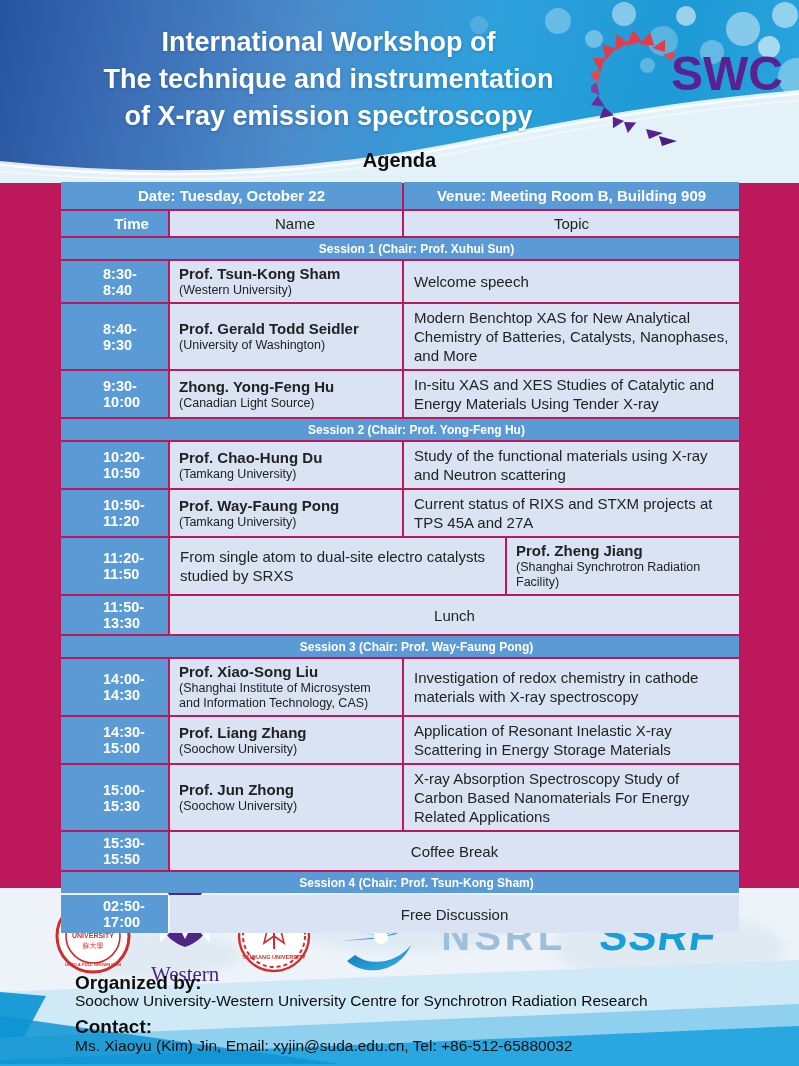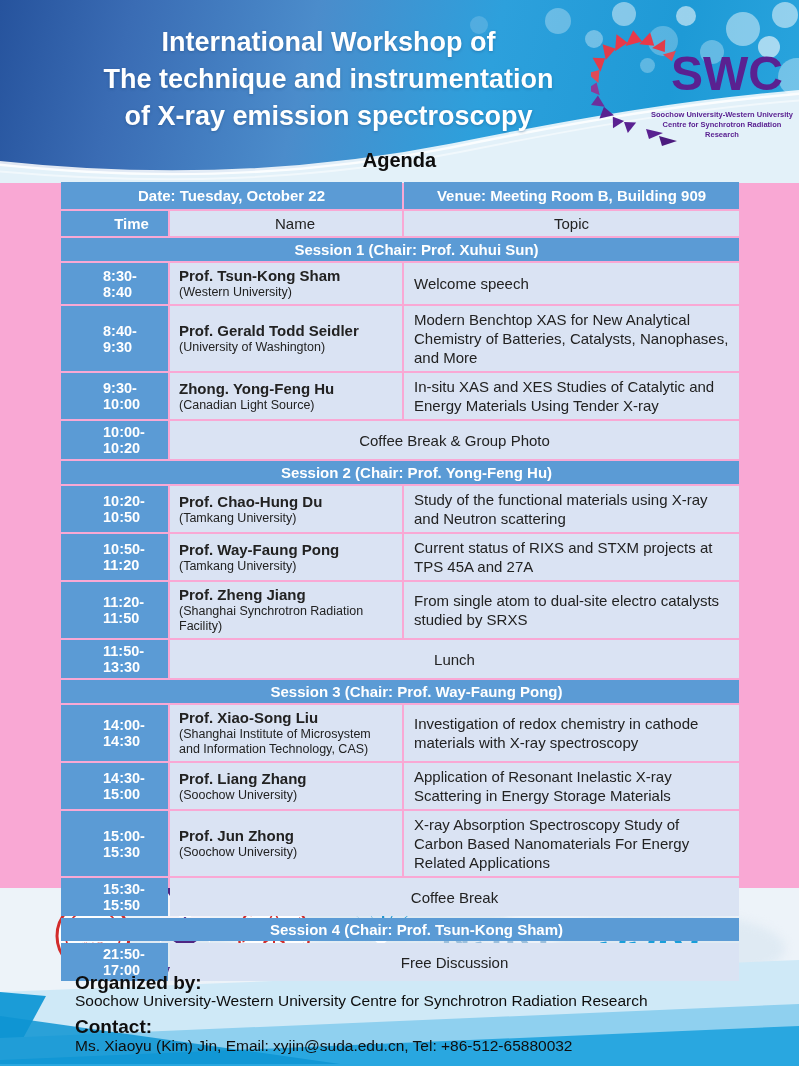--- a/index.html
+++ b/index.html
@@ -1,18 +1,18 @@
 <!DOCTYPE html>
 <html style="--header-blue: #5b9bd5; --cell-light: #dae3f3;"><head>
 <meta charset="utf-8">
 <style>
   html,body{margin:0;padding:0;background:#cfd8e0;}
   .poster{
     position:relative;width:799px;height:1066px;margin:0 auto;overflow:hidden;
-    background:#f9a8d4;font-family:"Liberation Sans",sans-serif;
+    background:#be185d;font-family:"Liberation Sans",sans-serif;
   }
   
   .banner{
     position:absolute;top:0;left:0;width:799px;height:183px;
     background:linear-gradient(103deg,#26539d 0%,#3a6cb4 16%,#4b8ccb 38%,#2da0dc 60%,#1e9ad6 82%,#2aa5de 100%);
   }
   .bokeh{position:absolute;border-radius:50%;background:#fff;}
   .banner-sweep{position:absolute;left:0;bottom:0;}
   .banner-title{
     position:absolute;top:24px;left:36px;width:585px;text-align:center;
@@ -43,21 +43,21 @@
   .cell.blue{background:var(--header-blue,#5b9bd5);color:#fff;font-weight:bold;}
   .cell.light{background:var(--cell-light,#dae3f3);}
   .w-time{width:107px;flex:0 0 107px;padding-left:42px;}
   .w-name{width:232px;flex:0 0 232px;padding-left:26px;}
   .w-topic{width:335px;flex:0 0 335px;}
   .w-datespan{width:341px;flex:0 0 341px;}
   .w-merged{width:569px;flex:0 0 569px;}
   .w-full{width:678px;flex:0 0 678px;}
   .hdr{min-height:27px;font-size:15px;}
   .colhdr{min-height:25px;}
-  .session-cell{min-height:21px;font-size:15px;padding-left:41px;}
+  .session-cell{min-height:21px;font-size:12px;padding-left:41px;}
   .time-cell{font-size:14.5px;min-height:21px;}
   .name-cell{flex-direction:column;align-items:flex-start;justify-content:center;padding:4px 9px;}
   .name-line{font-weight:bold;font-size:15px;line-height:18px;}
   .affil-line{font-size:12.5px;line-height:15px;}
   .topic-cell{justify-content:flex-start;text-align:left;line-height:19px;padding:4px 10px;}
   .break-cell{min-height:21px;}
   
   .footer{position:absolute;top:888px;left:0;width:799px;height:178px;background:#edf3f9;overflow:hidden;}
   .map-blob{position:absolute;background:#dfeaf3;border-radius:45% 55% 50% 50%;filter:blur(5px);}
   .footer-bands{position:absolute;left:0;top:0;}
@@ -149,24 +149,20 @@
             <polygon points="47,4 40,18 53,15" fill="#e23c49"></polygon>
           </g>
         <g transform="rotate(48 47 57)">
             <polygon points="47,6 41,18 52,16" fill="#e04a55"></polygon>
           </g>
 
         <polygon points="55,101 72,105 58,111" fill="#5a2191"></polygon>
         <polygon points="68,108 86,113 71,118" fill="#4c1b7e"></polygon>
       </svg>
       <div class="swc-word">SWC</div>
-      <div class="swc-caption">
-        <div>Soochow University-Western University</div>
-        <div>Centre for Synchrotron Radiation Research</div>
-      </div>
     </div>
   </div>
 
   <div class="agenda-heading">Agenda</div>
 
   <div class="agenda-table">
     <div class="trow">
       <div class="cell blue hdr w-datespan">Date: Tuesday, October 22</div>
       <div class="cell blue hdr w-topic">Venue: Meeting Room B, Building 909</div>
     </div>
@@ -197,49 +193,45 @@
         </div>
         <div class="trow">
           <div class="cell blue time-cell w-time">9:30-10:00</div>
           <div class="cell light name-cell w-name">
             <span class="name-line">Zhong. Yong-Feng Hu</span>
             <span class="affil-line">(Canadian Light Source)</span>
           </div>
           <div class="cell light topic-cell w-topic">In-situ XAS and XES Studies of Catalytic and Energy Materials Using Tender X-ray</div>
         </div>
         <div class="trow">
-          <div class="cell blue time-cell w-time">10:00-10:20</div>
-          <div class="cell light break-cell w-merged">Coffee Break &amp; Group Photo</div>
-        </div>
-        <div class="trow">
           <div class="cell blue session-cell w-full">Session 2 (Chair: Prof. Yong-Feng Hu)</div>
         </div>
         <div class="trow">
           <div class="cell blue time-cell w-time">10:20-10:50</div>
           <div class="cell light name-cell w-name">
             <span class="name-line">Prof. Chao-Hung Du</span>
             <span class="affil-line">(Tamkang University)</span>
           </div>
           <div class="cell light topic-cell w-topic">Study of the functional materials using X-ray and Neutron scattering</div>
         </div>
         <div class="trow">
           <div class="cell blue time-cell w-time">10:50-11:20</div>
           <div class="cell light name-cell w-name">
             <span class="name-line">Prof. Way-Faung Pong</span>
             <span class="affil-line">(Tamkang University)</span>
           </div>
           <div class="cell light topic-cell w-topic">Current status of RIXS and STXM projects at TPS 45A and 27A</div>
         </div>
         <div class="trow">
           <div class="cell blue time-cell w-time">11:20-11:50</div>
+          <div class="cell light topic-cell w-topic">From single atom to dual-site electro catalysts studied by SRXS</div>
           <div class="cell light name-cell w-name">
             <span class="name-line">Prof. Zheng Jiang</span>
             <span class="affil-line">(Shanghai Synchrotron Radiation Facility)</span>
           </div>
-          <div class="cell light topic-cell w-topic">From single atom to dual-site electro catalysts studied by SRXS</div>
         </div>
         <div class="trow">
           <div class="cell blue time-cell w-time">11:50-13:30</div>
           <div class="cell light break-cell w-merged">Lunch</div>
         </div>
         <div class="trow">
           <div class="cell blue session-cell w-full">Session 3 (Chair: Prof. Way-Faung Pong)</div>
         </div>
         <div class="trow">
           <div class="cell blue time-cell w-time">14:00-14:30</div>
@@ -266,21 +258,21 @@
           <div class="cell light topic-cell w-topic">X-ray Absorption Spectroscopy Study of Carbon Based Nanomaterials For Energy Related Applications</div>
         </div>
         <div class="trow">
           <div class="cell blue time-cell w-time">15:30-15:50</div>
           <div class="cell light break-cell w-merged">Coffee Break</div>
         </div>
         <div class="trow">
           <div class="cell blue session-cell w-full">Session 4 (Chair: Prof. Tsun-Kong Sham)</div>
         </div>
         <div class="trow">
-          <div class="cell blue time-cell w-time">21:50-17:00</div>
+          <div class="cell blue time-cell w-time">02:50-17:00</div>
           <div class="cell light break-cell w-merged">Free Discussion</div>
         </div>
       </div>
   </div>
 
   <div class="footer">
     <div class="map-blob" style="left:290px;top:2px;width:220px;height:62px;"></div>
     <div class="map-blob" style="left:555px;top:24px;width:230px;height:70px;"></div>
     <div class="map-blob" style="left:70px;top:42px;width:170px;height:48px;"></div>
 

